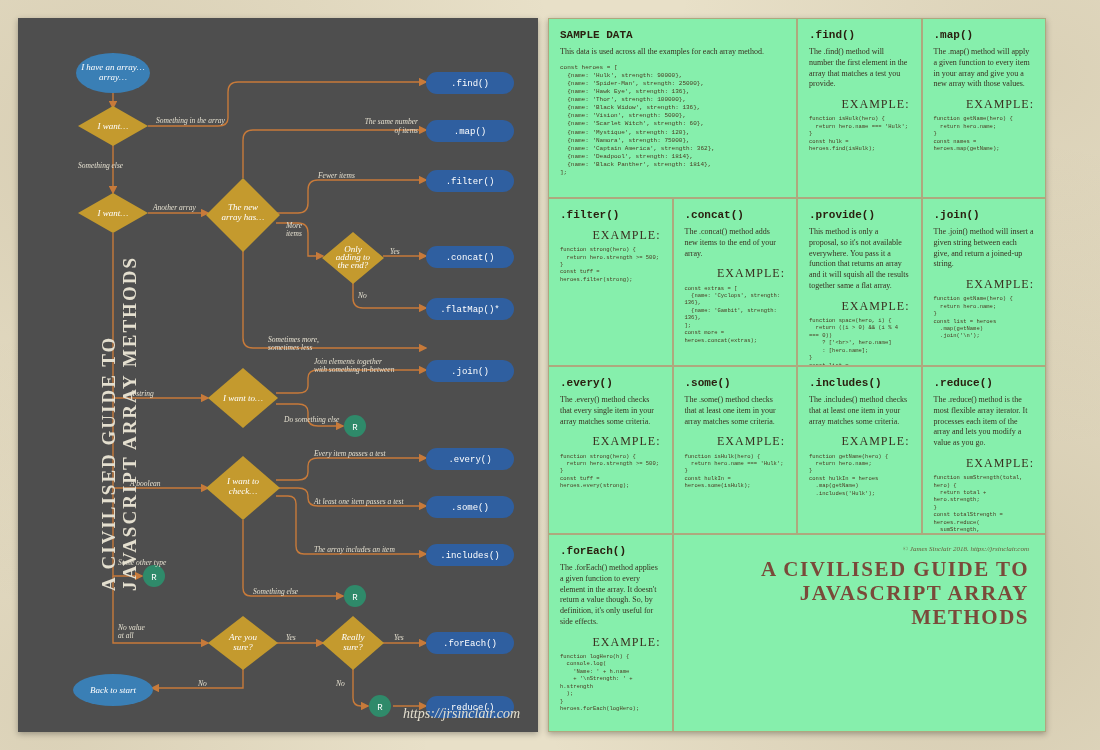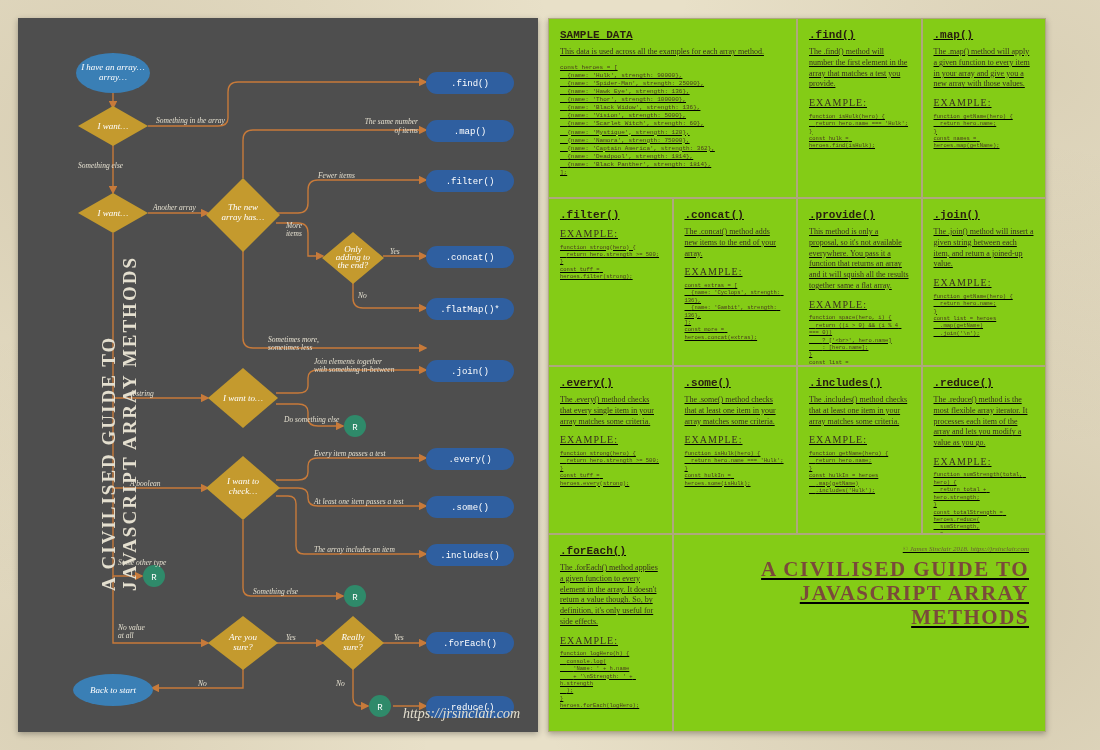--- a/index.html
+++ b/index.html
@@ -50,24 +50,23 @@
     position: absolute;
     right: 18px;
     bottom: 10px;
     color: #e4dfcf;
     font-style: italic;
     font-size: 14px;
   }
   
   #right {
     width: 498px;
-    background: #84cc16;
+    background: #86efac;
     display: flex;
     flex-direction: column;
-    text-decoration: underline;
   }
   #grid {
     flex: 1;
     display: grid;
     grid-template-columns: repeat(4, 1fr);
     grid-template-rows: 180px 168px 168px auto;
   }
   .cell {
     border: 0.5px solid #aea87e;
     padding: 10px 11px;
@@ -76,21 +75,21 @@
     overflow: hidden;
   }
   .cell h3 {
     font-family: 'Courier New', monospace;
     font-weight: bold;
     font-size: 11px;
     margin: 0 0 6px 0;
     color: #2a2010;
   }
   .cell p { margin: 0 0 6px 0; line-height: 1.35; }
-  .cell .eg { font-size: 10px; letter-spacing: 1px; margin: 6px 0 3px 0; }
+  .cell .eg { font-size: 12px; letter-spacing: 1px; margin: 6px 0 3px 0; text-align: right; }
   .cell pre {
     font-family: 'Courier New', monospace;
     font-size: 5.5px;
     line-height: 1.35;
     margin: 0;
     white-space: pre-wrap;
     color: #4a3a20;
   }
   #sample { grid-column: 1 / 3; }
   #sample pre { font-size: 6px; }
@@ -337,21 +336,21 @@
       <p class="eg">EXAMPLE:</p>
         <pre>function space(hero, i) {
   return ((i &gt; 0) &amp;&amp; (i % 4 === 0))
     ? ['&lt;br&gt;', hero.name]
     : [hero.name];
 }
 const list = heroes.flatMap(space);</pre>
     </div>
     <div class="cell">
       <h3>.join()</h3>
-        <p>The .join() method will insert a given string between each item, and return a joined-up value.</p>
+        <p>The .join() method will insert a given string between each give, and return a joined-up string.</p>
       <p class="eg">EXAMPLE:</p>
         <pre>function getName(hero) {
   return hero.name;
 }
 const list = heroes
   .map(getName)
   .join('\n');</pre>
     </div>
 
     <div class="cell">

